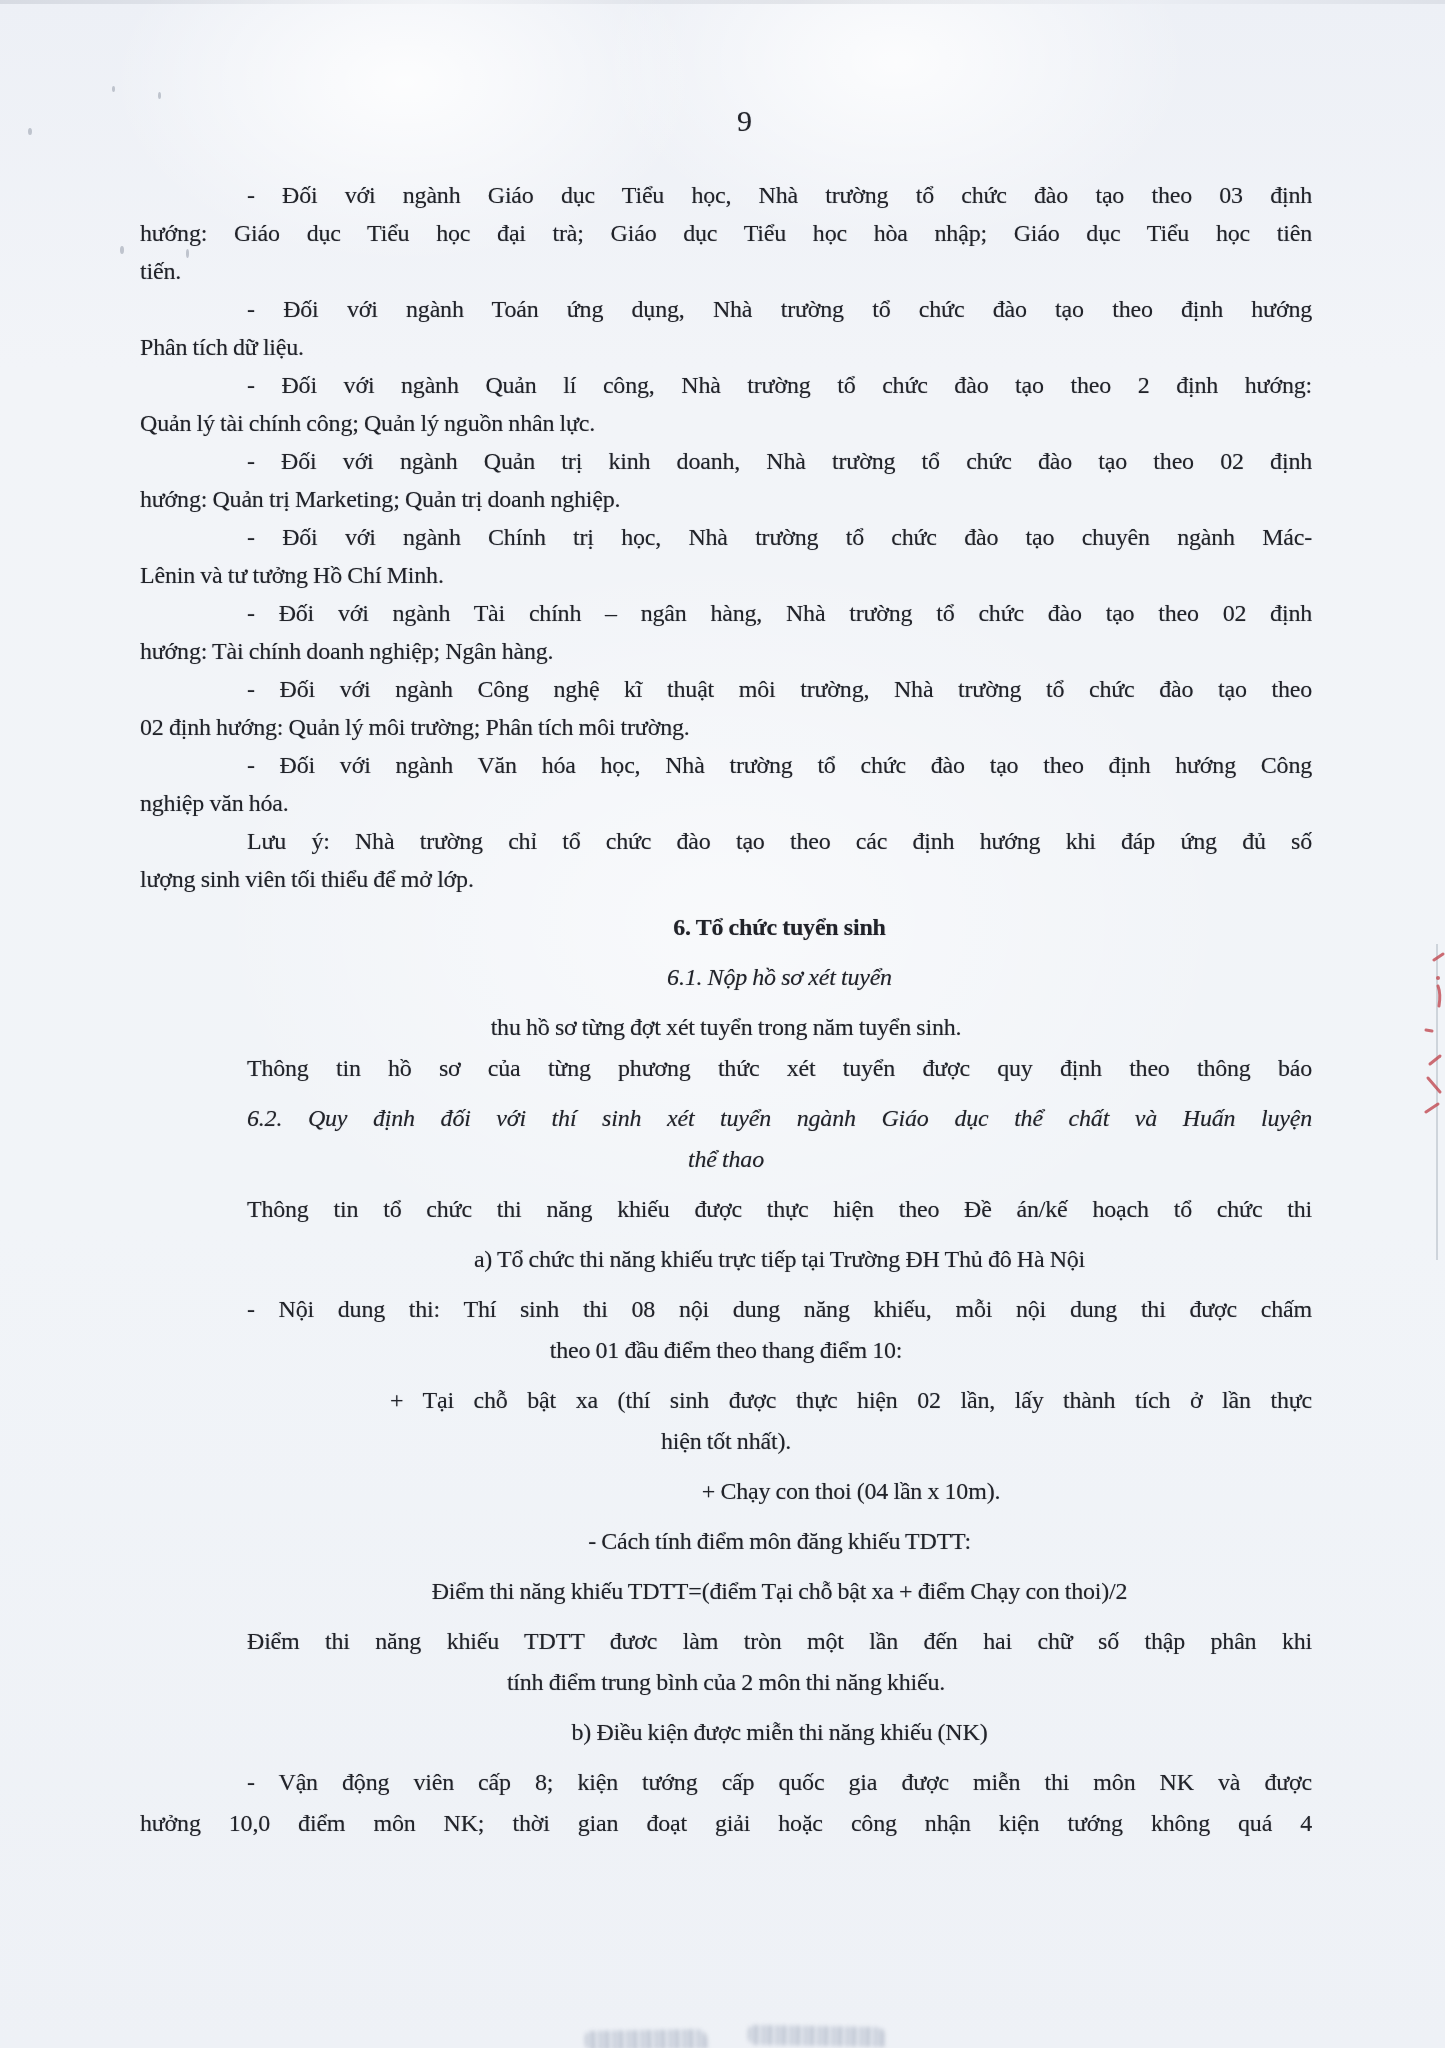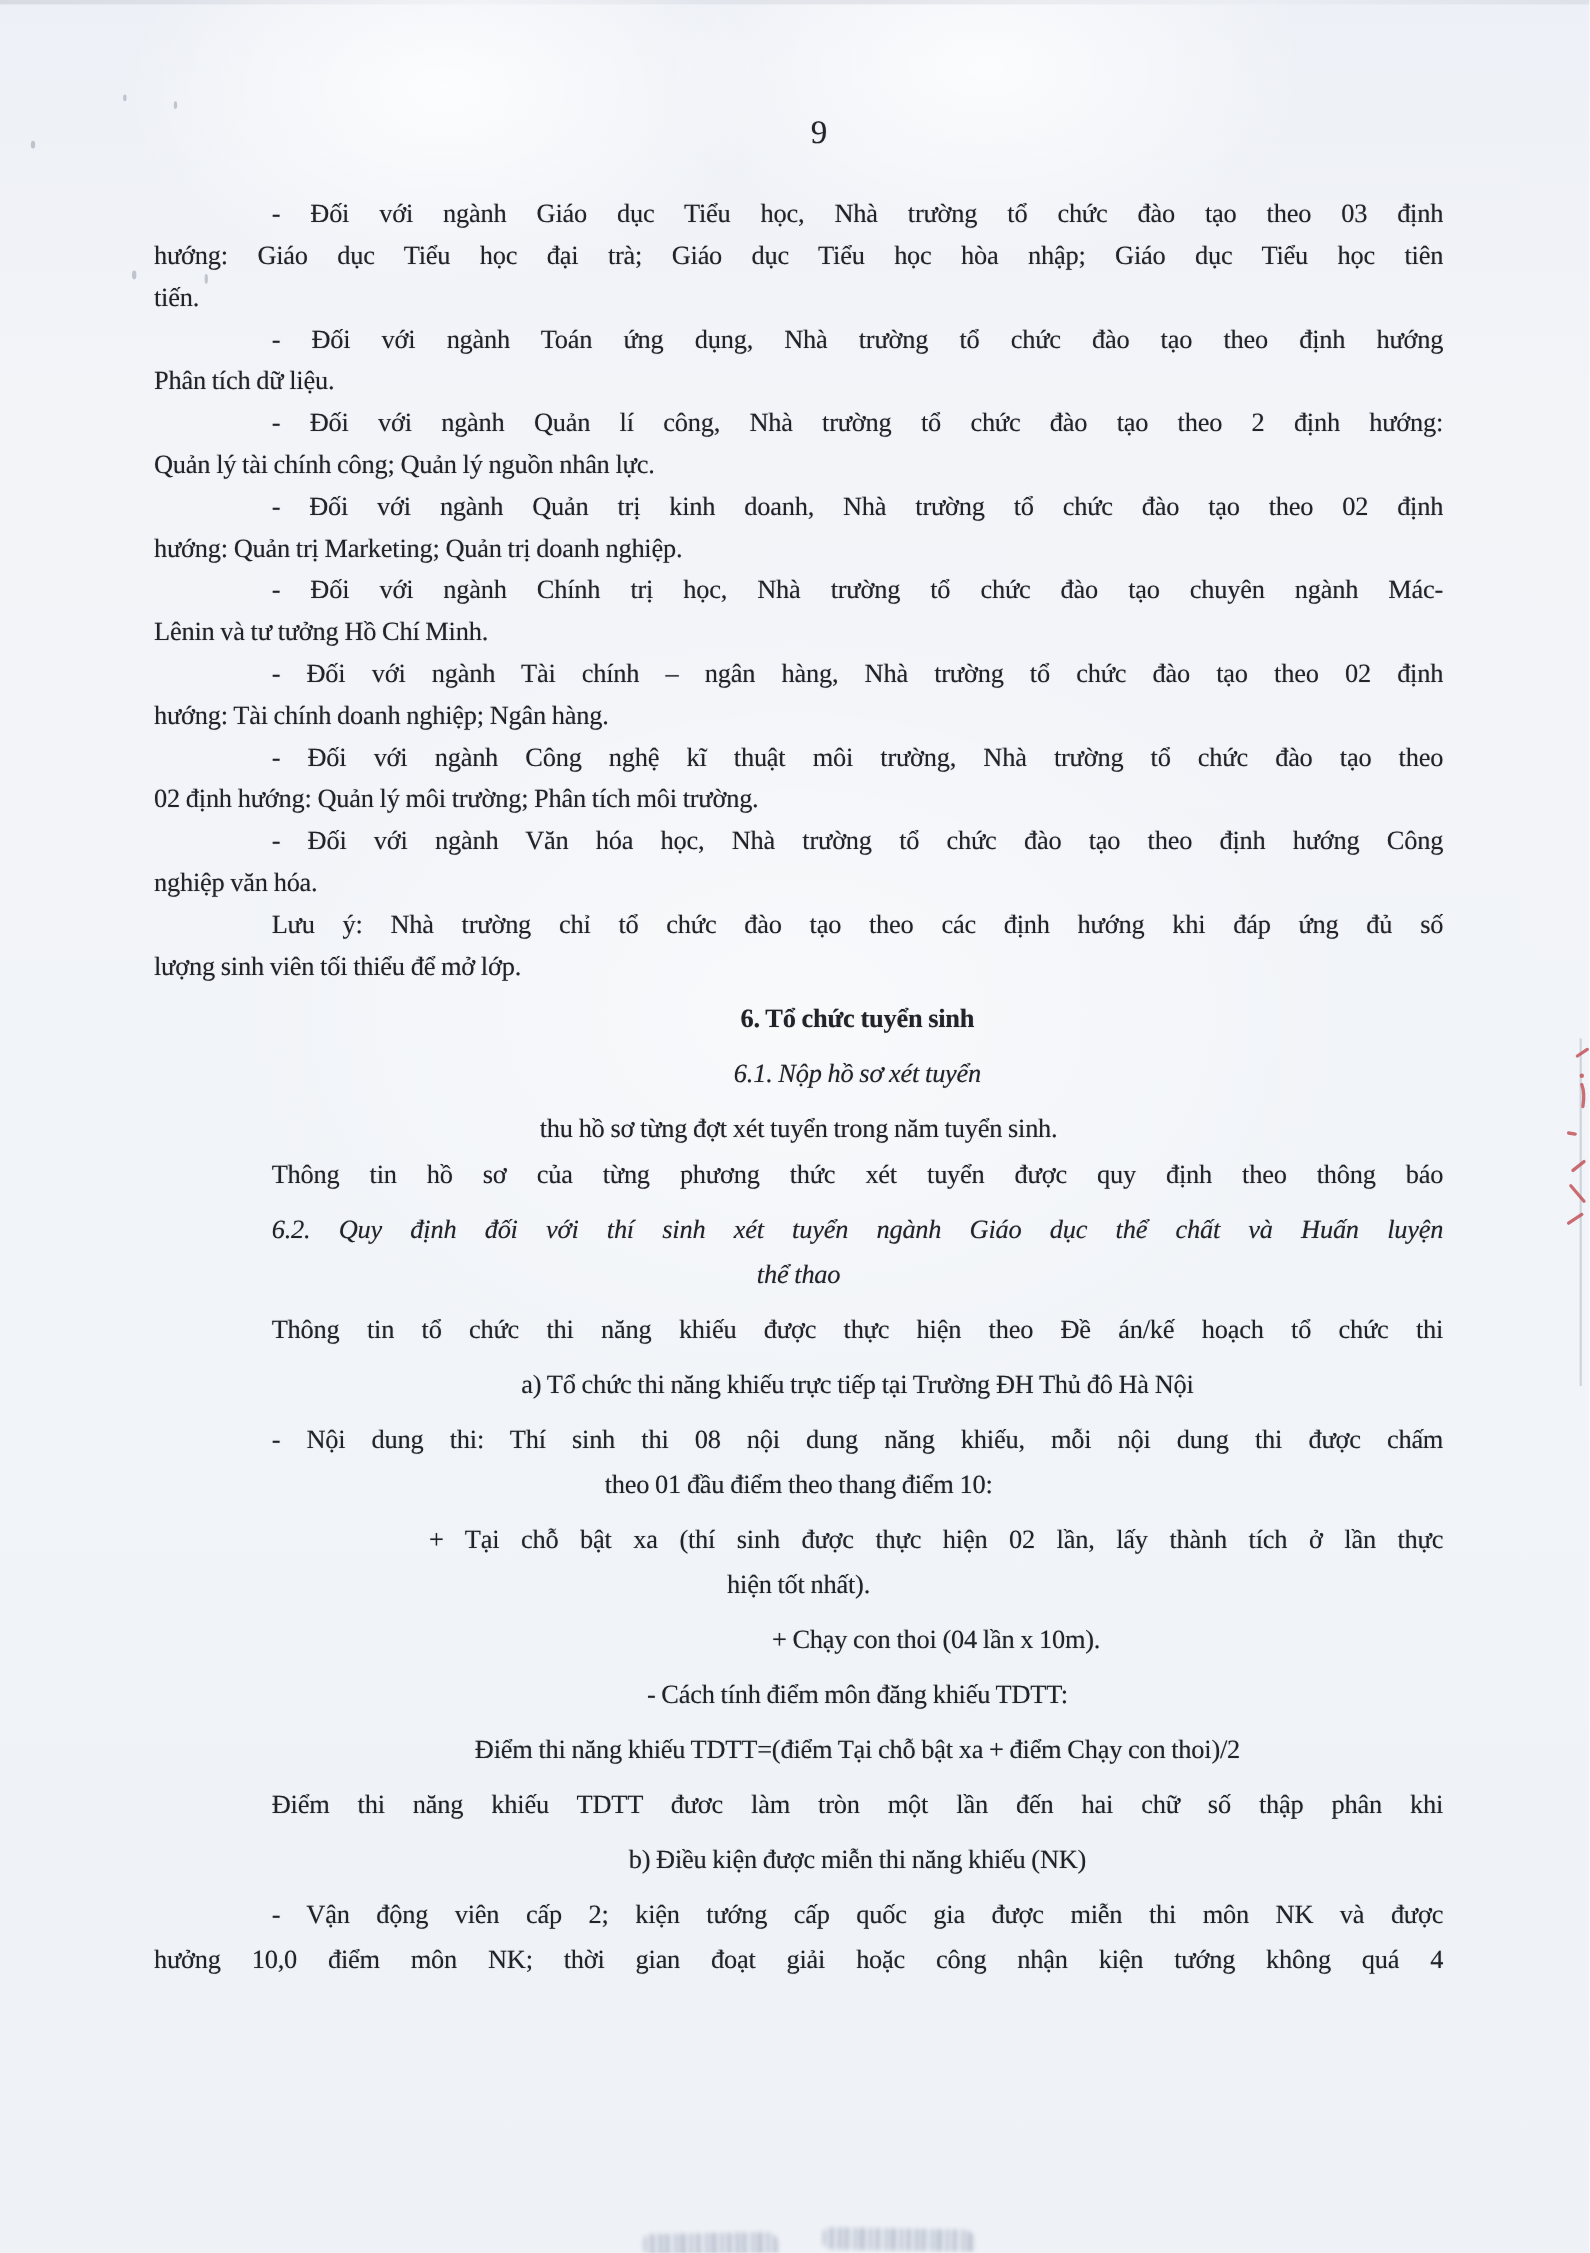--- a/index.html
+++ b/index.html
@@ -129,26 +129,27 @@
       <div class="line ind-x">+ Chạy con thoi (04 lần x 10m).</div>
     </div>
     <div class="para sb">
       <div class="line ind-p">- Cách tính điểm môn đăng khiếu TDTT:</div>
     </div>
     <div class="para sb">
       <div class="line ind-p">Điểm thi năng khiếu TDTT=(điểm Tại chỗ bật xa + điểm Chạy con thoi)/2</div>
     </div>
     <div class="para sb">
       <div class="line j ind-p">Điểm thi năng khiếu TDTT đươc làm tròn một lần đến hai chữ số thập phân khi</div>
+      <div class="line">tính điểm trung bình của 2 môn thi năng khiếu.</div>
     </div>
     <div class="para sb">
       <div class="line ind-p">b) Điều kiện được miễn thi năng khiếu (NK)</div>
     </div>
     <div class="para sb">
-      <div class="line j ind-p">- Vận động viên cấp 2; kiện tướng cấp quốc gia được miễn thi môn NK và được</div>
+      <div class="line j ind-p">- Vận động viên cấp 8; kiện tướng cấp quốc gia được miễn thi môn NK và được</div>
       <div class="line j">hưởng 10,0 điểm môn NK; thời gian đoạt giải hoặc công nhận kiện tướng không quá 4</div>
     </div>
   </div>
 
 <span class="speck" style="left:28px;top:128px;width:4px;height:7px;"></span>
 <span class="speck" style="left:112px;top:86px;width:3px;height:6px;"></span>
 <span class="speck" style="left:158px;top:92px;width:3px;height:7px;"></span>
 <span class="speck" style="left:120px;top:246px;width:4px;height:8px;"></span>
 <span class="speck" style="left:186px;top:249px;width:3px;height:9px;"></span>
 

